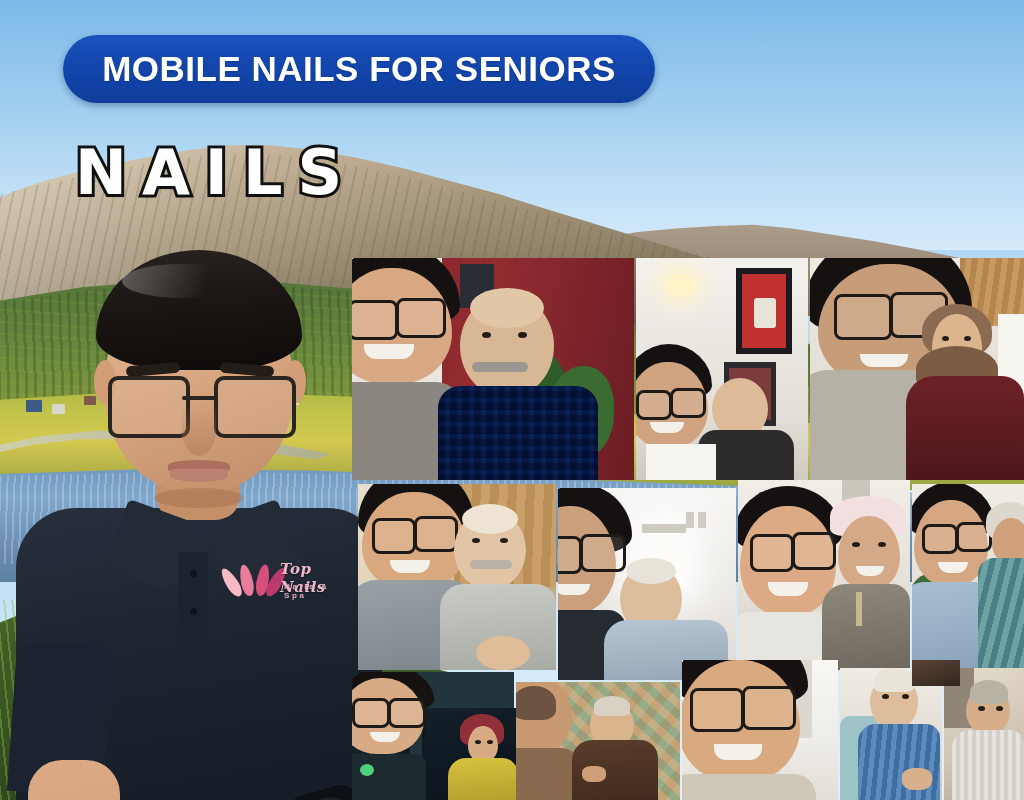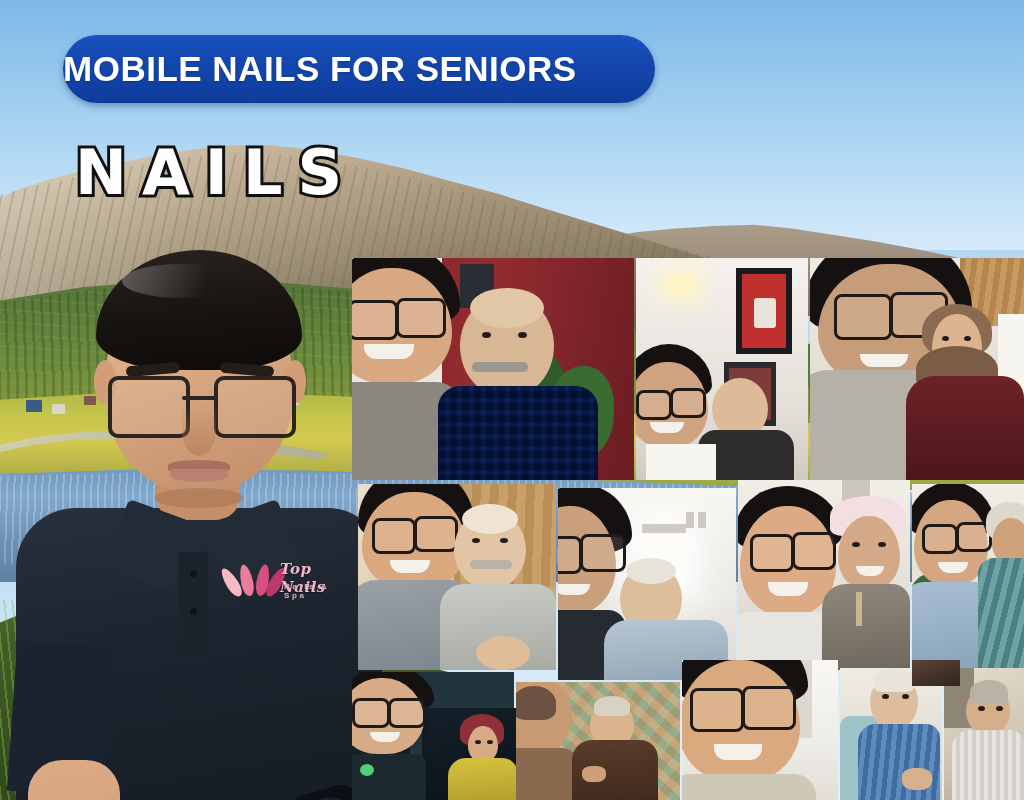--- a/index.html
+++ b/index.html
@@ -100,21 +100,21 @@
     position:absolute;left:0;top:600px;width:330px;height:200px;opacity:.65;
     background:repeating-linear-gradient(84deg,rgba(140,190,70,.6) 0px,rgba(140,190,70,.6) 2px,rgba(0,0,0,0) 2px,rgba(0,0,0,0) 8px);
   }
 
   
   .headline-pill{
     position:absolute;left:63px;top:35px;width:592px;height:68px;
     border-radius:34px;
     background:linear-gradient(180deg,#1a52bd 0%,#1346ad 45%,#0e3c9b 100%);
     box-shadow:0 3px 7px rgba(10,40,95,.35);
-    display:flex;align-items:center;justify-content:flex-start;
+    display:flex;align-items:center;justify-content:center;
   }
   .headline-text{
     color:#ffffff;
     font-family:"Liberation Sans",sans-serif;
     font-weight:700;
     font-size:35px;
     letter-spacing:.5px;
     white-space:nowrap;
     text-shadow:0 1px 2px rgba(0,0,0,.22);
   }

